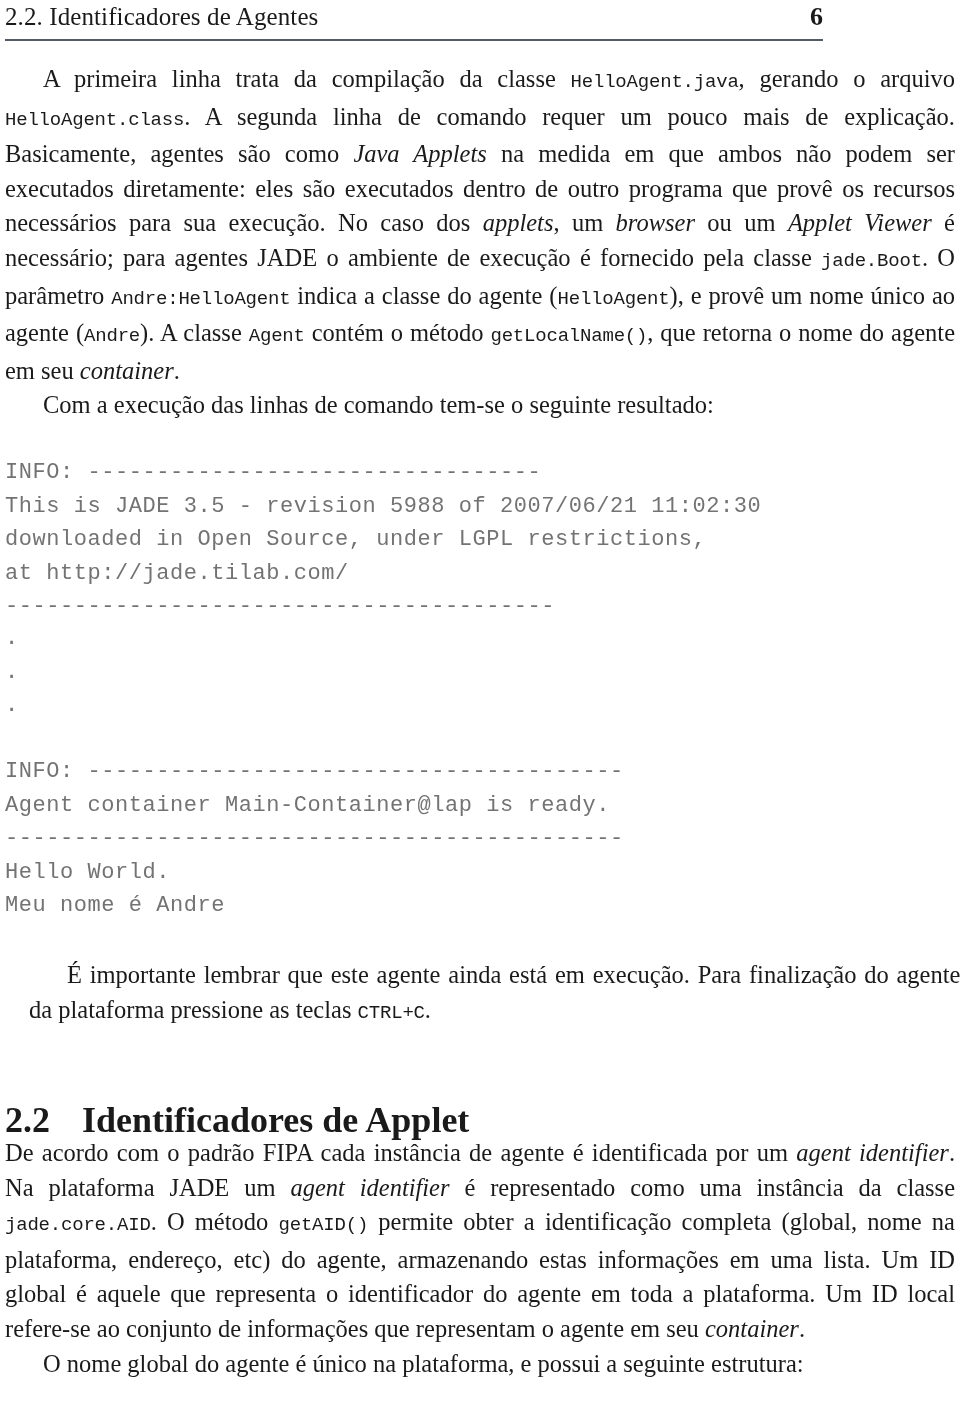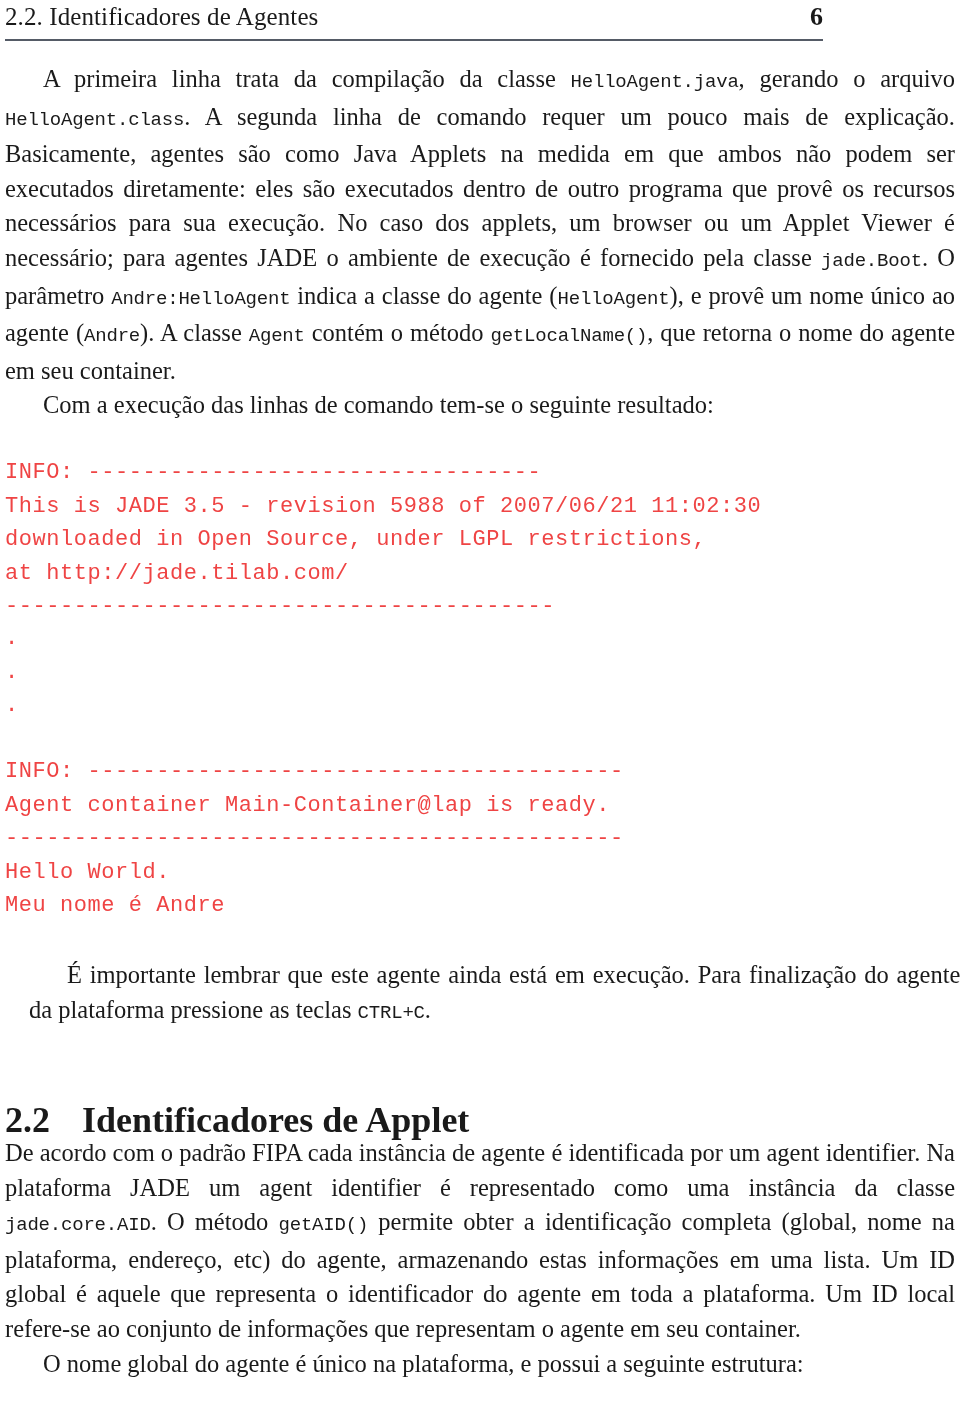--- a/index.html
+++ b/index.html
@@ -67,32 +67,32 @@
     text-align: justify;
     text-justify: inter-word;
     hyphens: none;
   }
   p.indent { text-indent: 38px; }
   .tt {
     font-family: "Liberation Mono", "DejaVu Sans Mono", monospace;
     font-size: 19px;
     letter-spacing: -0.2px;
   }
-  .it { }
+  .it { font-style: italic; }
 
   
   .code {
     position: absolute;
     left: 5px;
     font-family: "Liberation Mono", "DejaVu Sans Mono", monospace;
     font-size: 22px;
     line-height: 33.5px;
     letter-spacing: 0.55px;
     white-space: pre;
-    color: #ef4444;
+    color: #737373;
   }
   #code-block-1 { top: 434px; }
   #code-dots    { top: 600px; }
   #code-block-2 { top: 733px; }
 
   
   .section-heading {
     position: absolute;
     left: 5px;
     top: 1068px;

